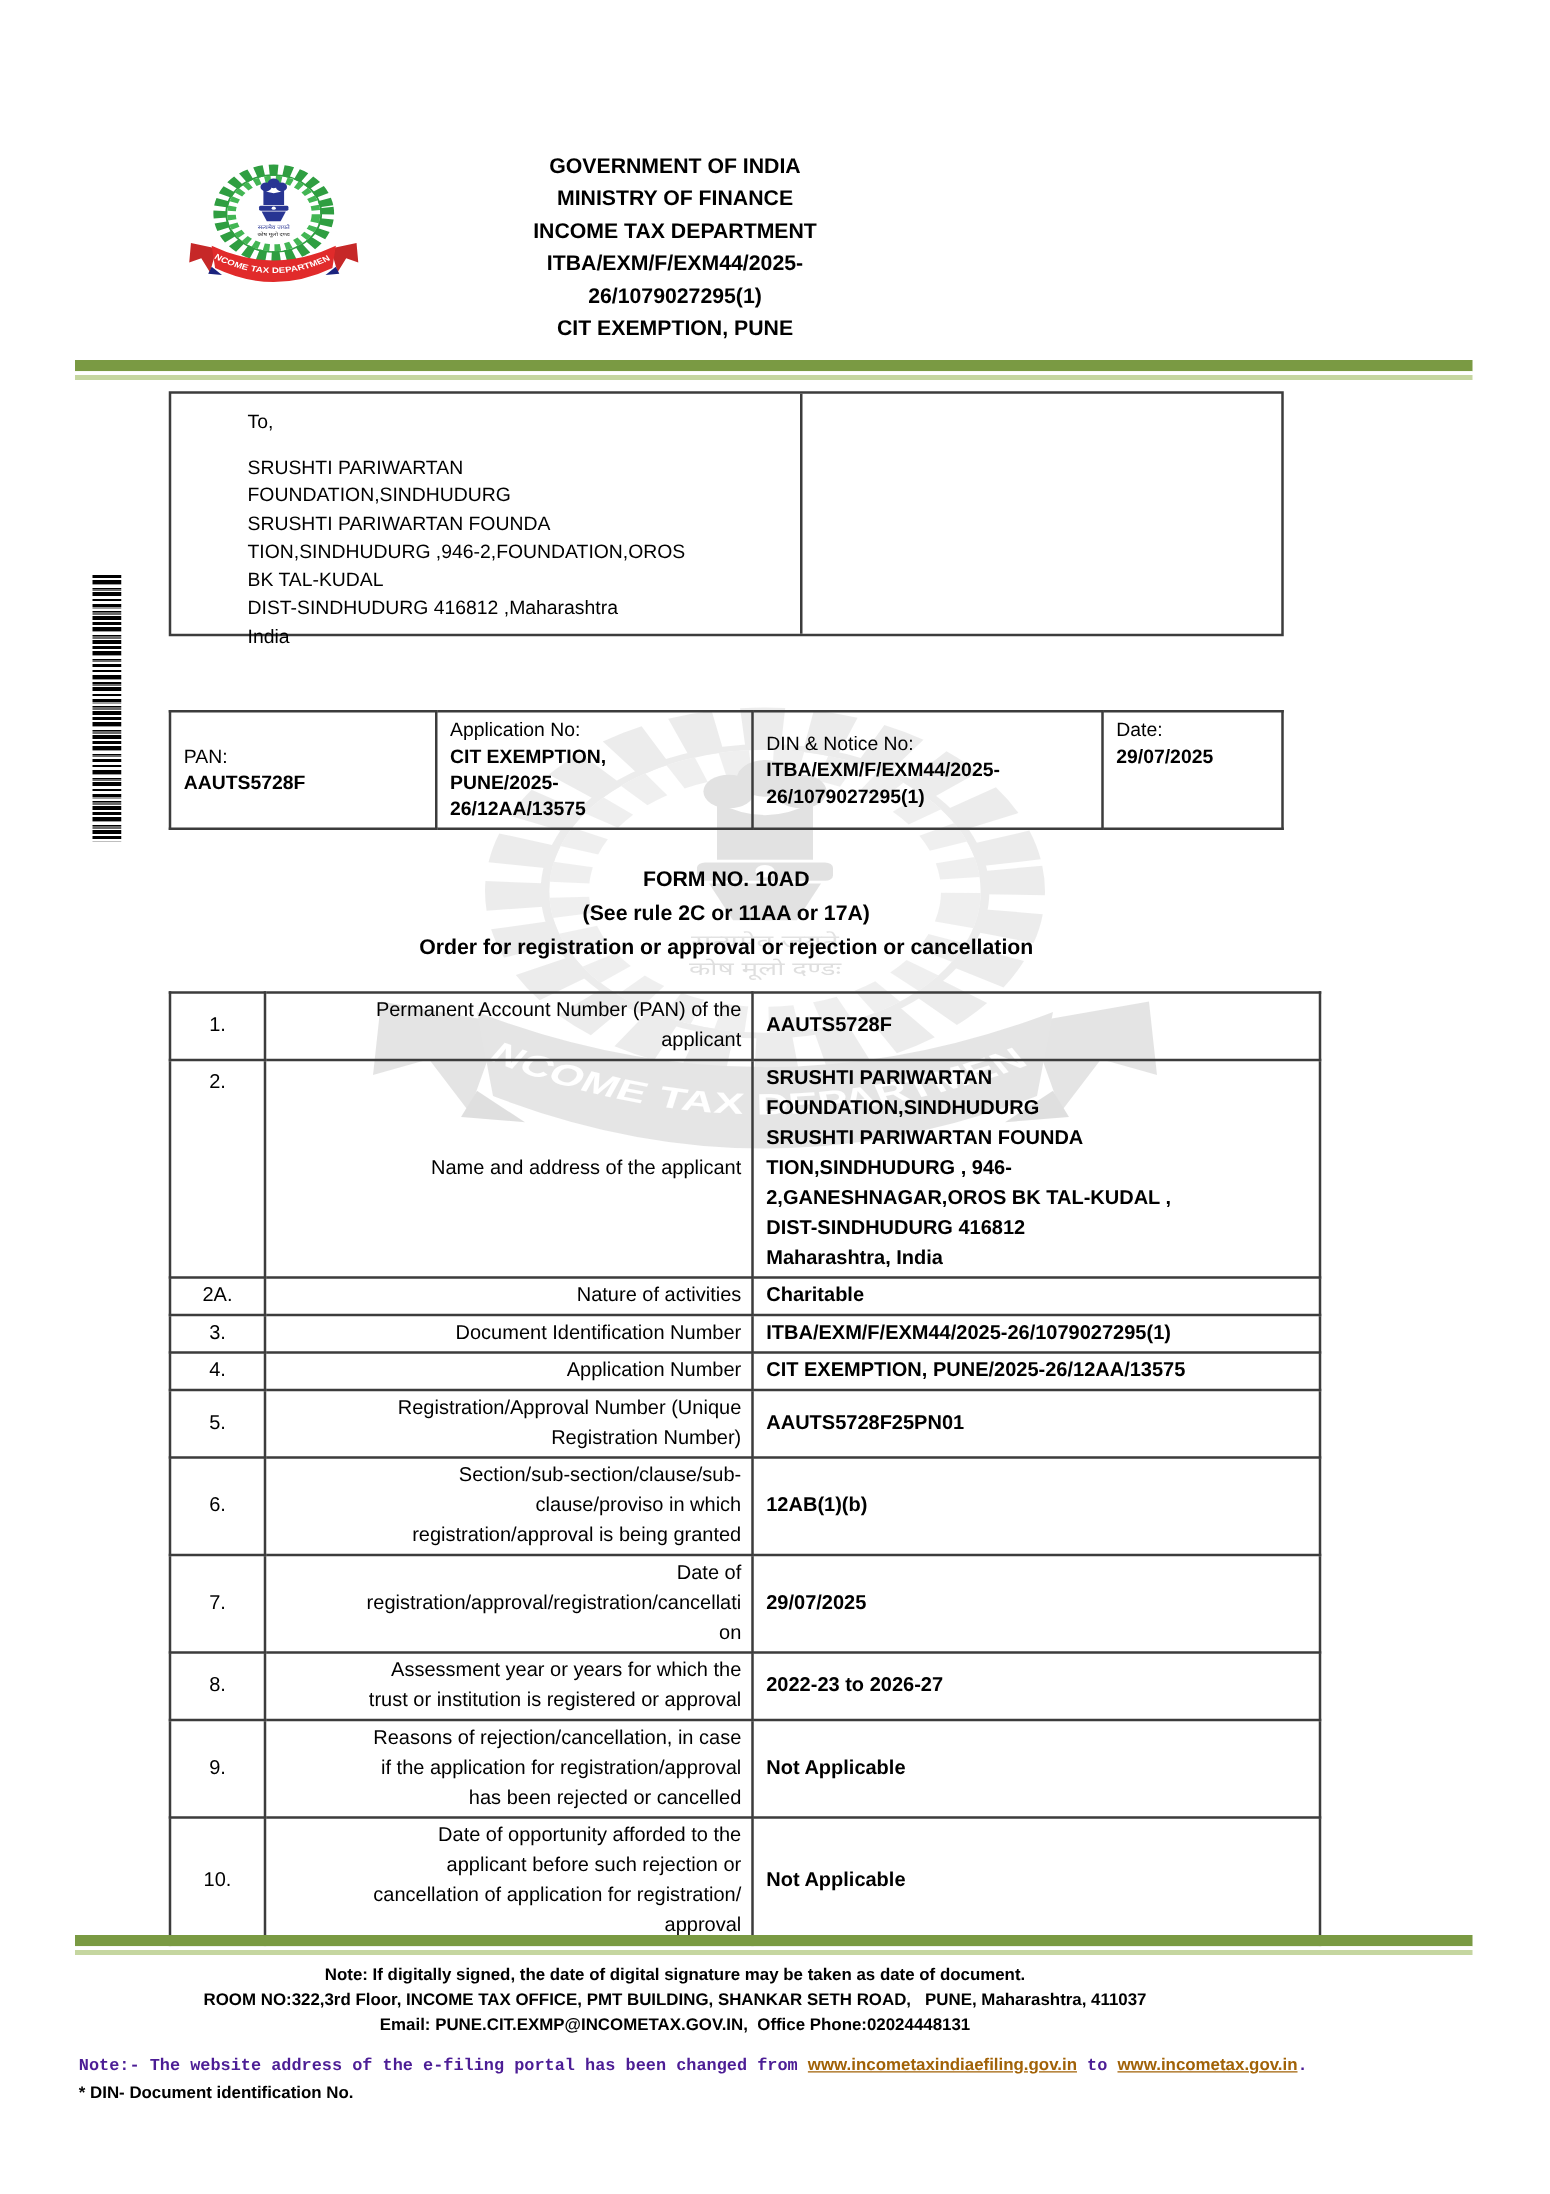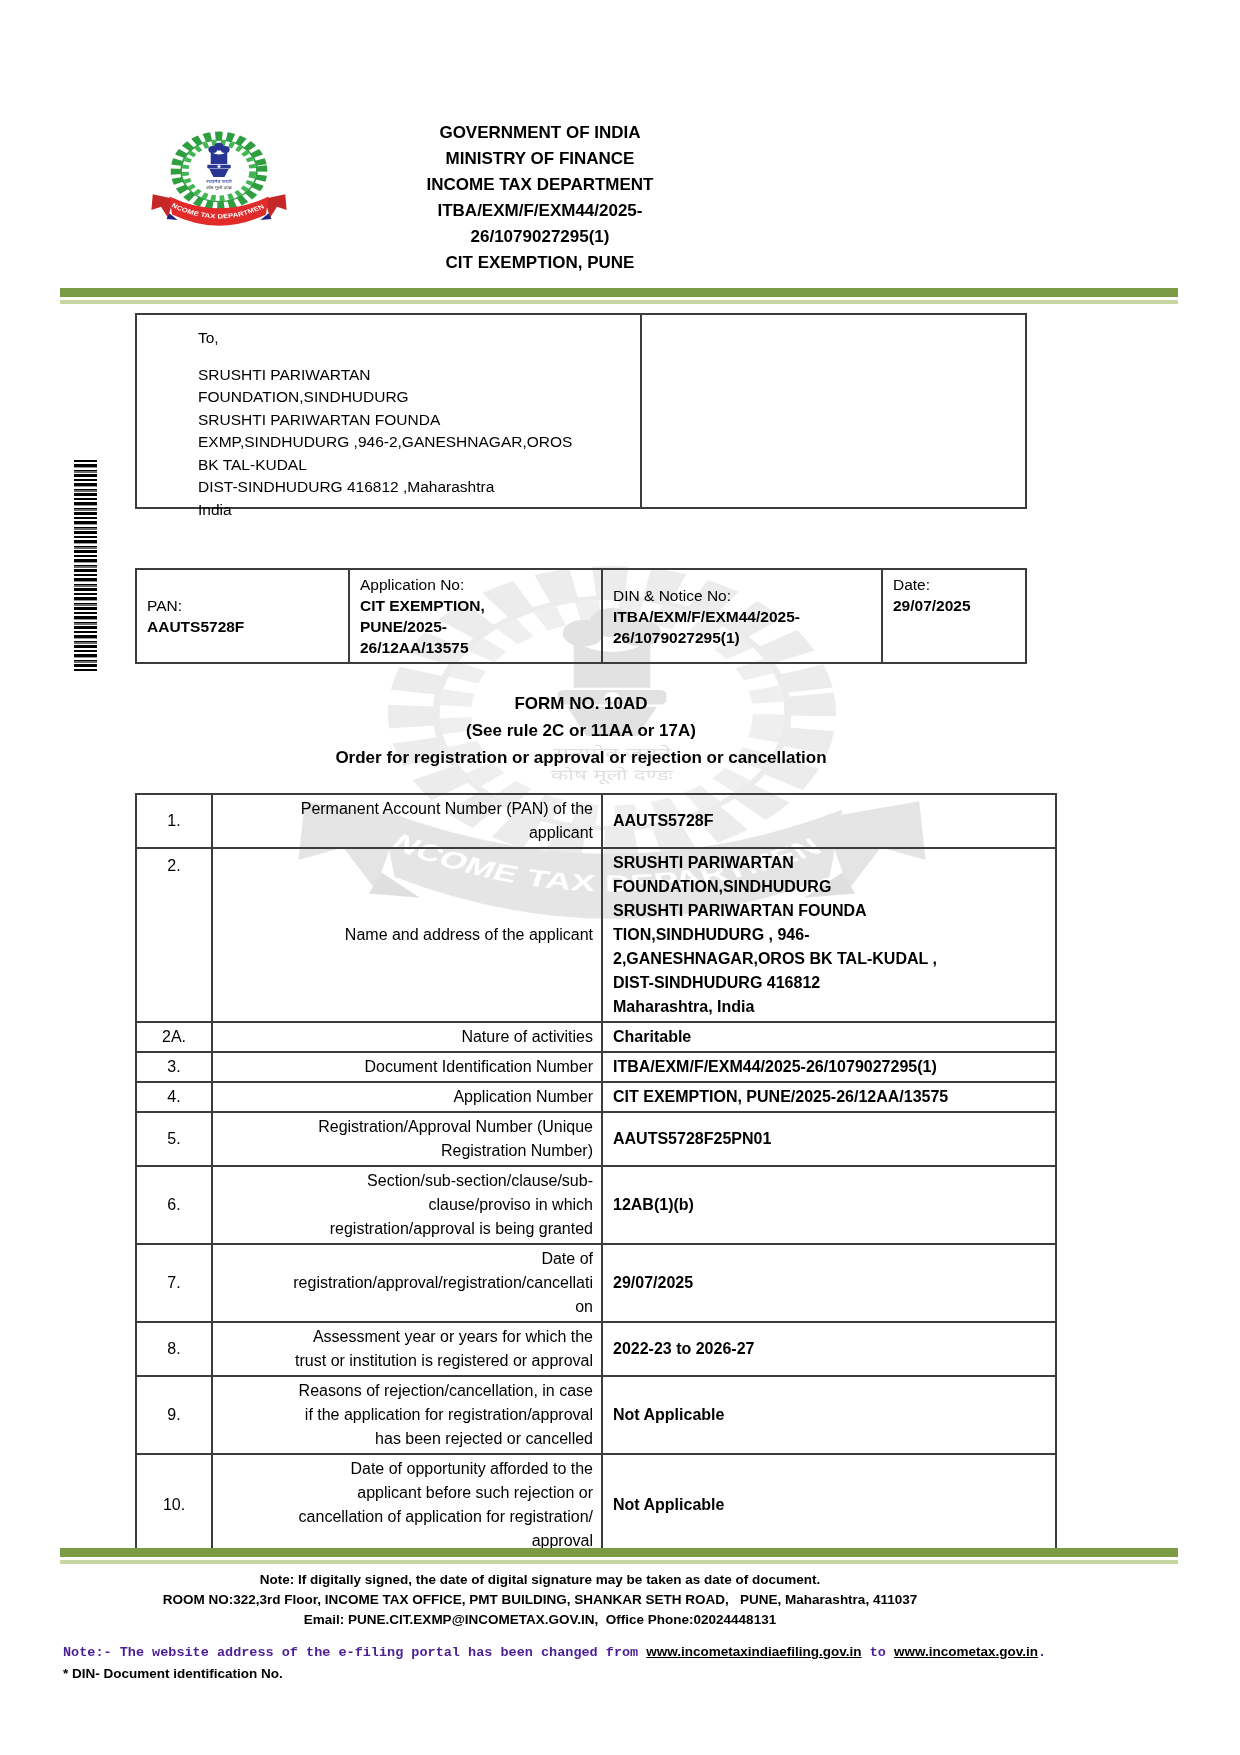--- a/index.html
+++ b/index.html
@@ -57,21 +57,21 @@
   
   .watermark{position:absolute;left:292px;top:545px;width:640px;height:420px;
     filter:grayscale(1);opacity:0.14;z-index:0;pointer-events:none;}
   .content-layer{position:relative;z-index:1;}
 
   
   .footer-center{position:absolute;left:0;top:1570px;width:1080px;text-align:center;
     font-weight:bold;font-size:13.5px;line-height:20px;}
   .efiling-note{position:absolute;left:63px;top:1644px;font-weight:bold;font-size:13.5px;}
   .red-text{color:#4c1d95;font-family:Liberation Mono, monospace;}
-  .link{color:#000000;text-decoration:underline;cursor:pointer;}
+  .link{color:#a16207;text-decoration:underline;cursor:pointer;}
   .din-note{position:absolute;left:63px;top:1666px;font-weight:bold;font-size:13.5px;color:#000;}
 </style>
 </head>
 <body>
 
 <div class="page">
 
   <svg class="watermark" viewBox="0 0 100 100" preserveAspectRatio="none">
     <use href="#emblem"></use>
   </svg>
@@ -130,21 +130,21 @@
         <div class="bar-gap"></div>
         <div class="bar-light"></div>
     </div>
 
     <div class="recipient-box">
       <div class="recipient-left">
         <div class="salutation">To,</div>
         <span class="addr-line">SRUSHTI PARIWARTAN</span>
         <span class="addr-line">FOUNDATION,SINDHUDURG</span>
         <span class="addr-line">SRUSHTI PARIWARTAN FOUNDA</span>
-        <span class="addr-line">EXMP,SINDHUDURG ,946-2,GANESHNAGAR,OROS</span>
+        <span class="addr-line">TION,SINDHUDURG ,946-2,FOUNDATION,OROS</span>
         <span class="addr-line">BK TAL-KUDAL</span>
         <span class="addr-line">DIST-SINDHUDURG 416812 ,Maharashtra</span>
         <span class="addr-line">India</span>
       </div>
       <div class="recipient-right"></div>
     </div>
 
     <div class="barcode"></div>
 
     <table class="meta-table">

